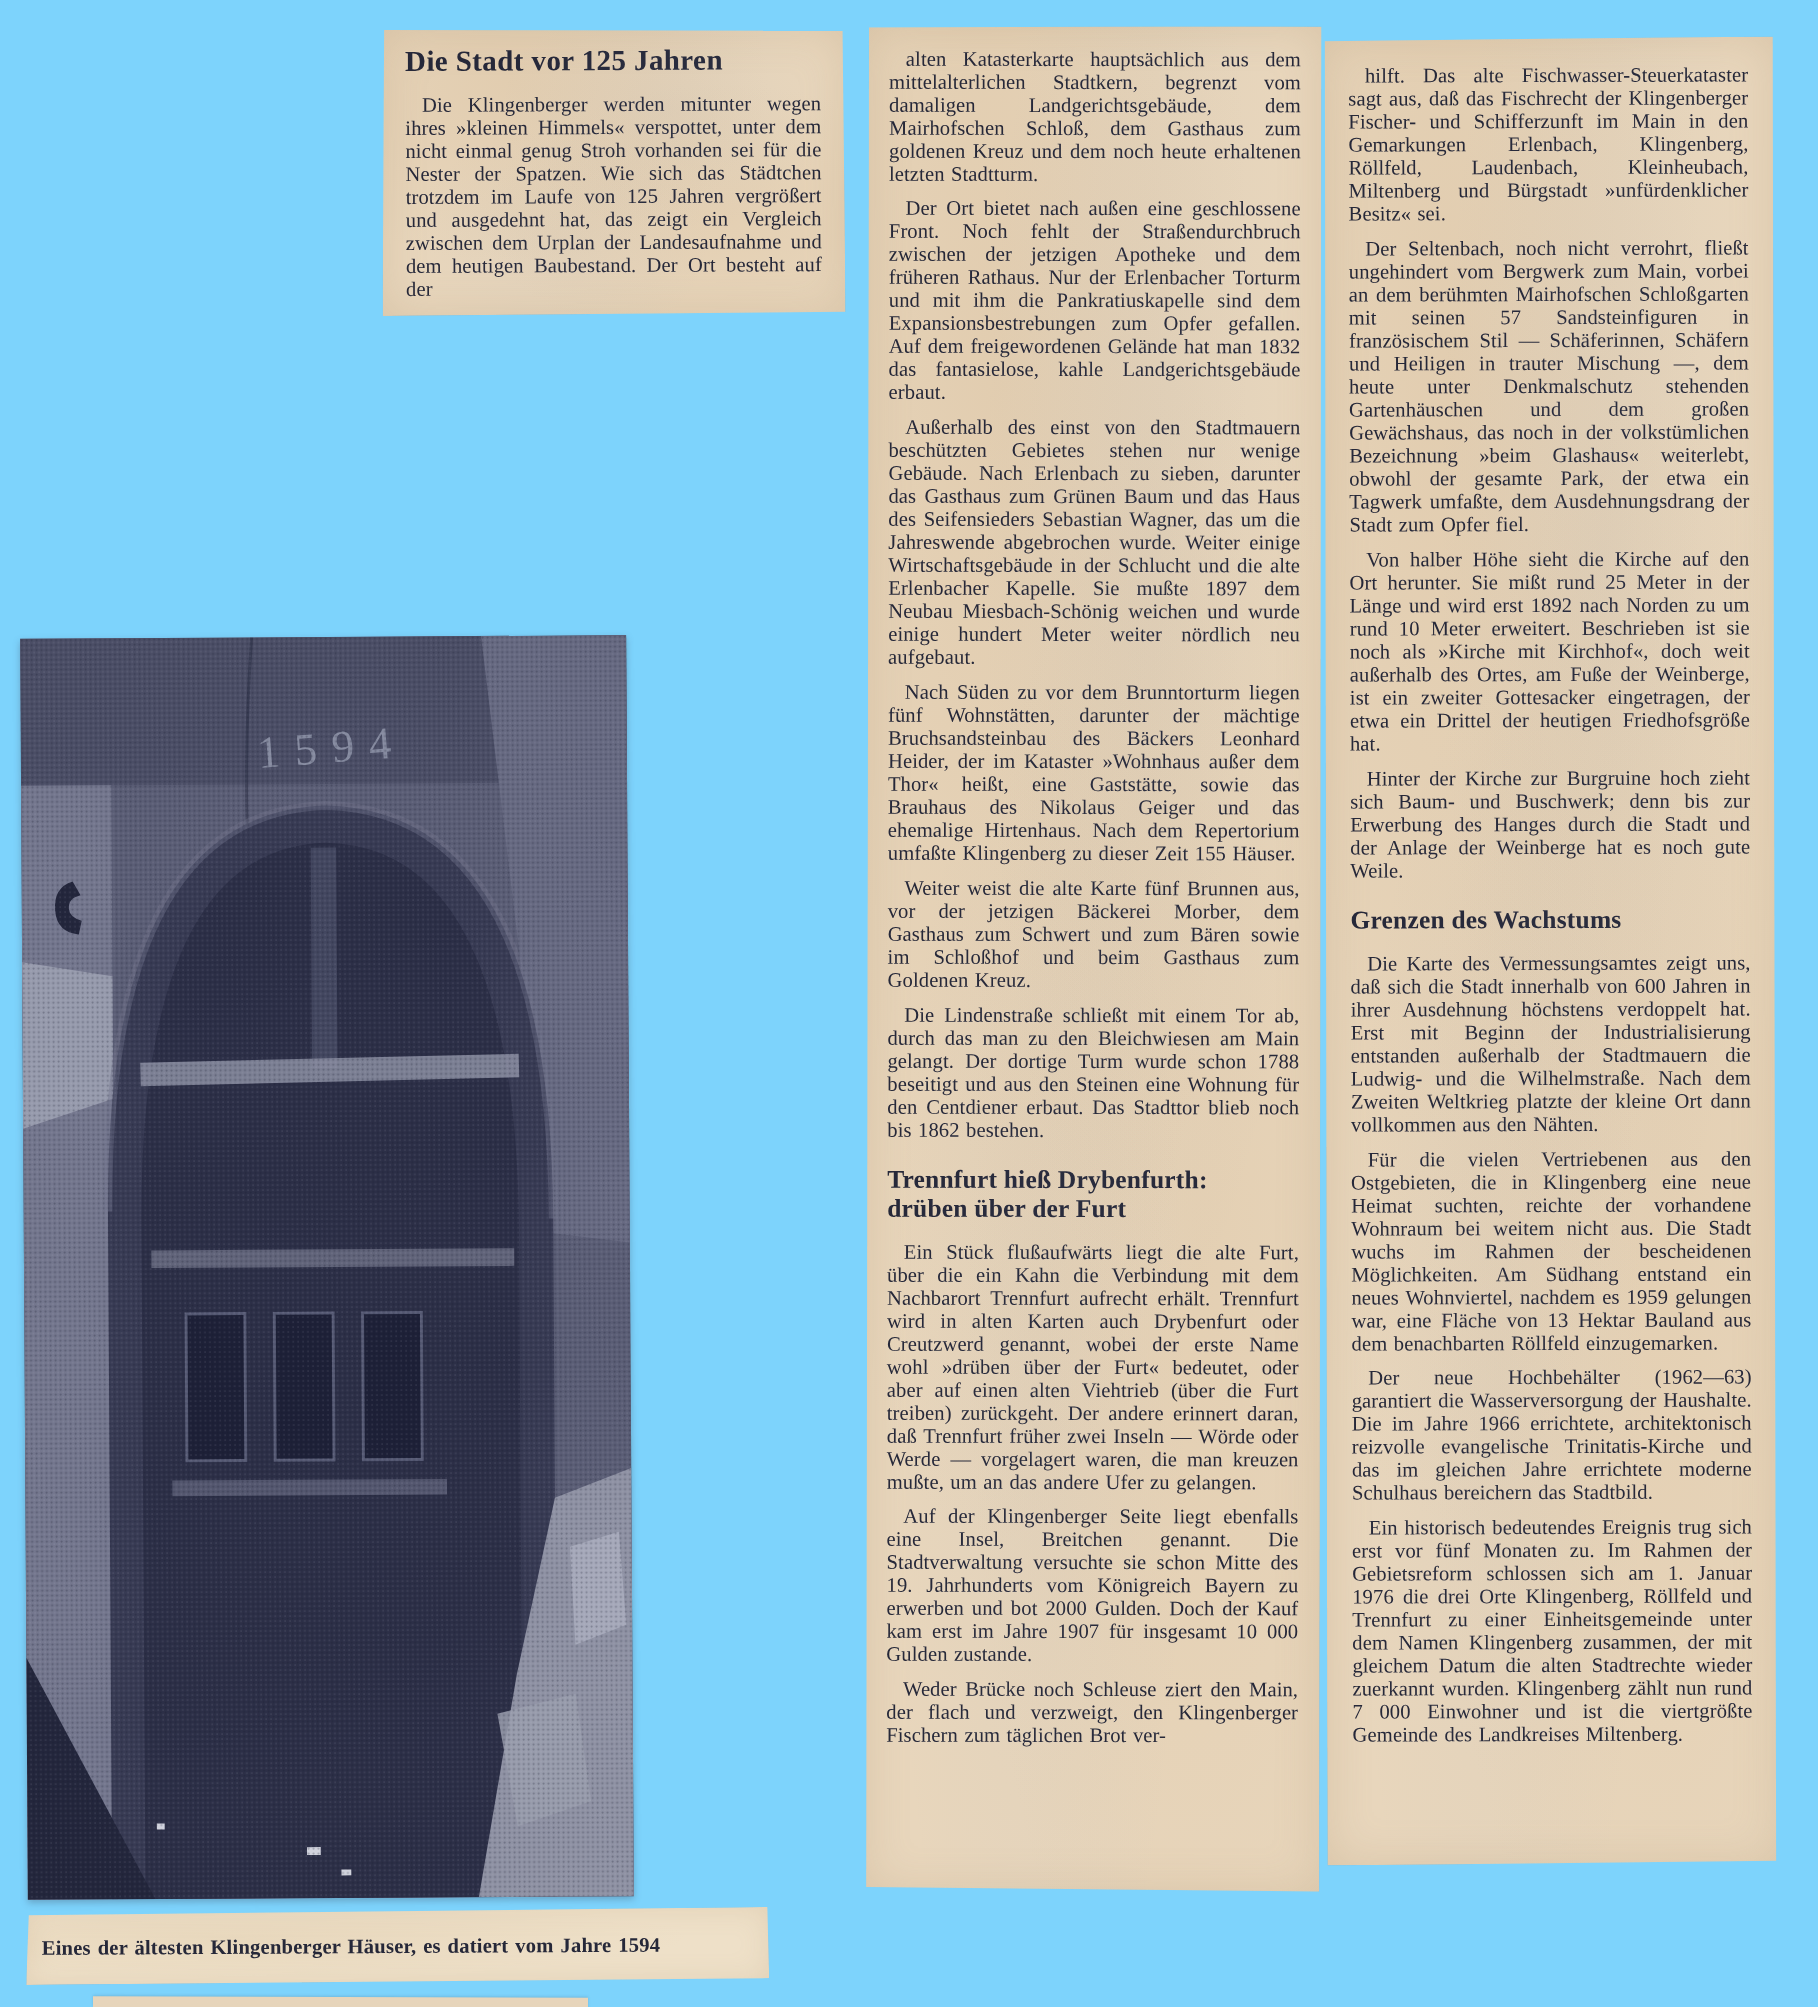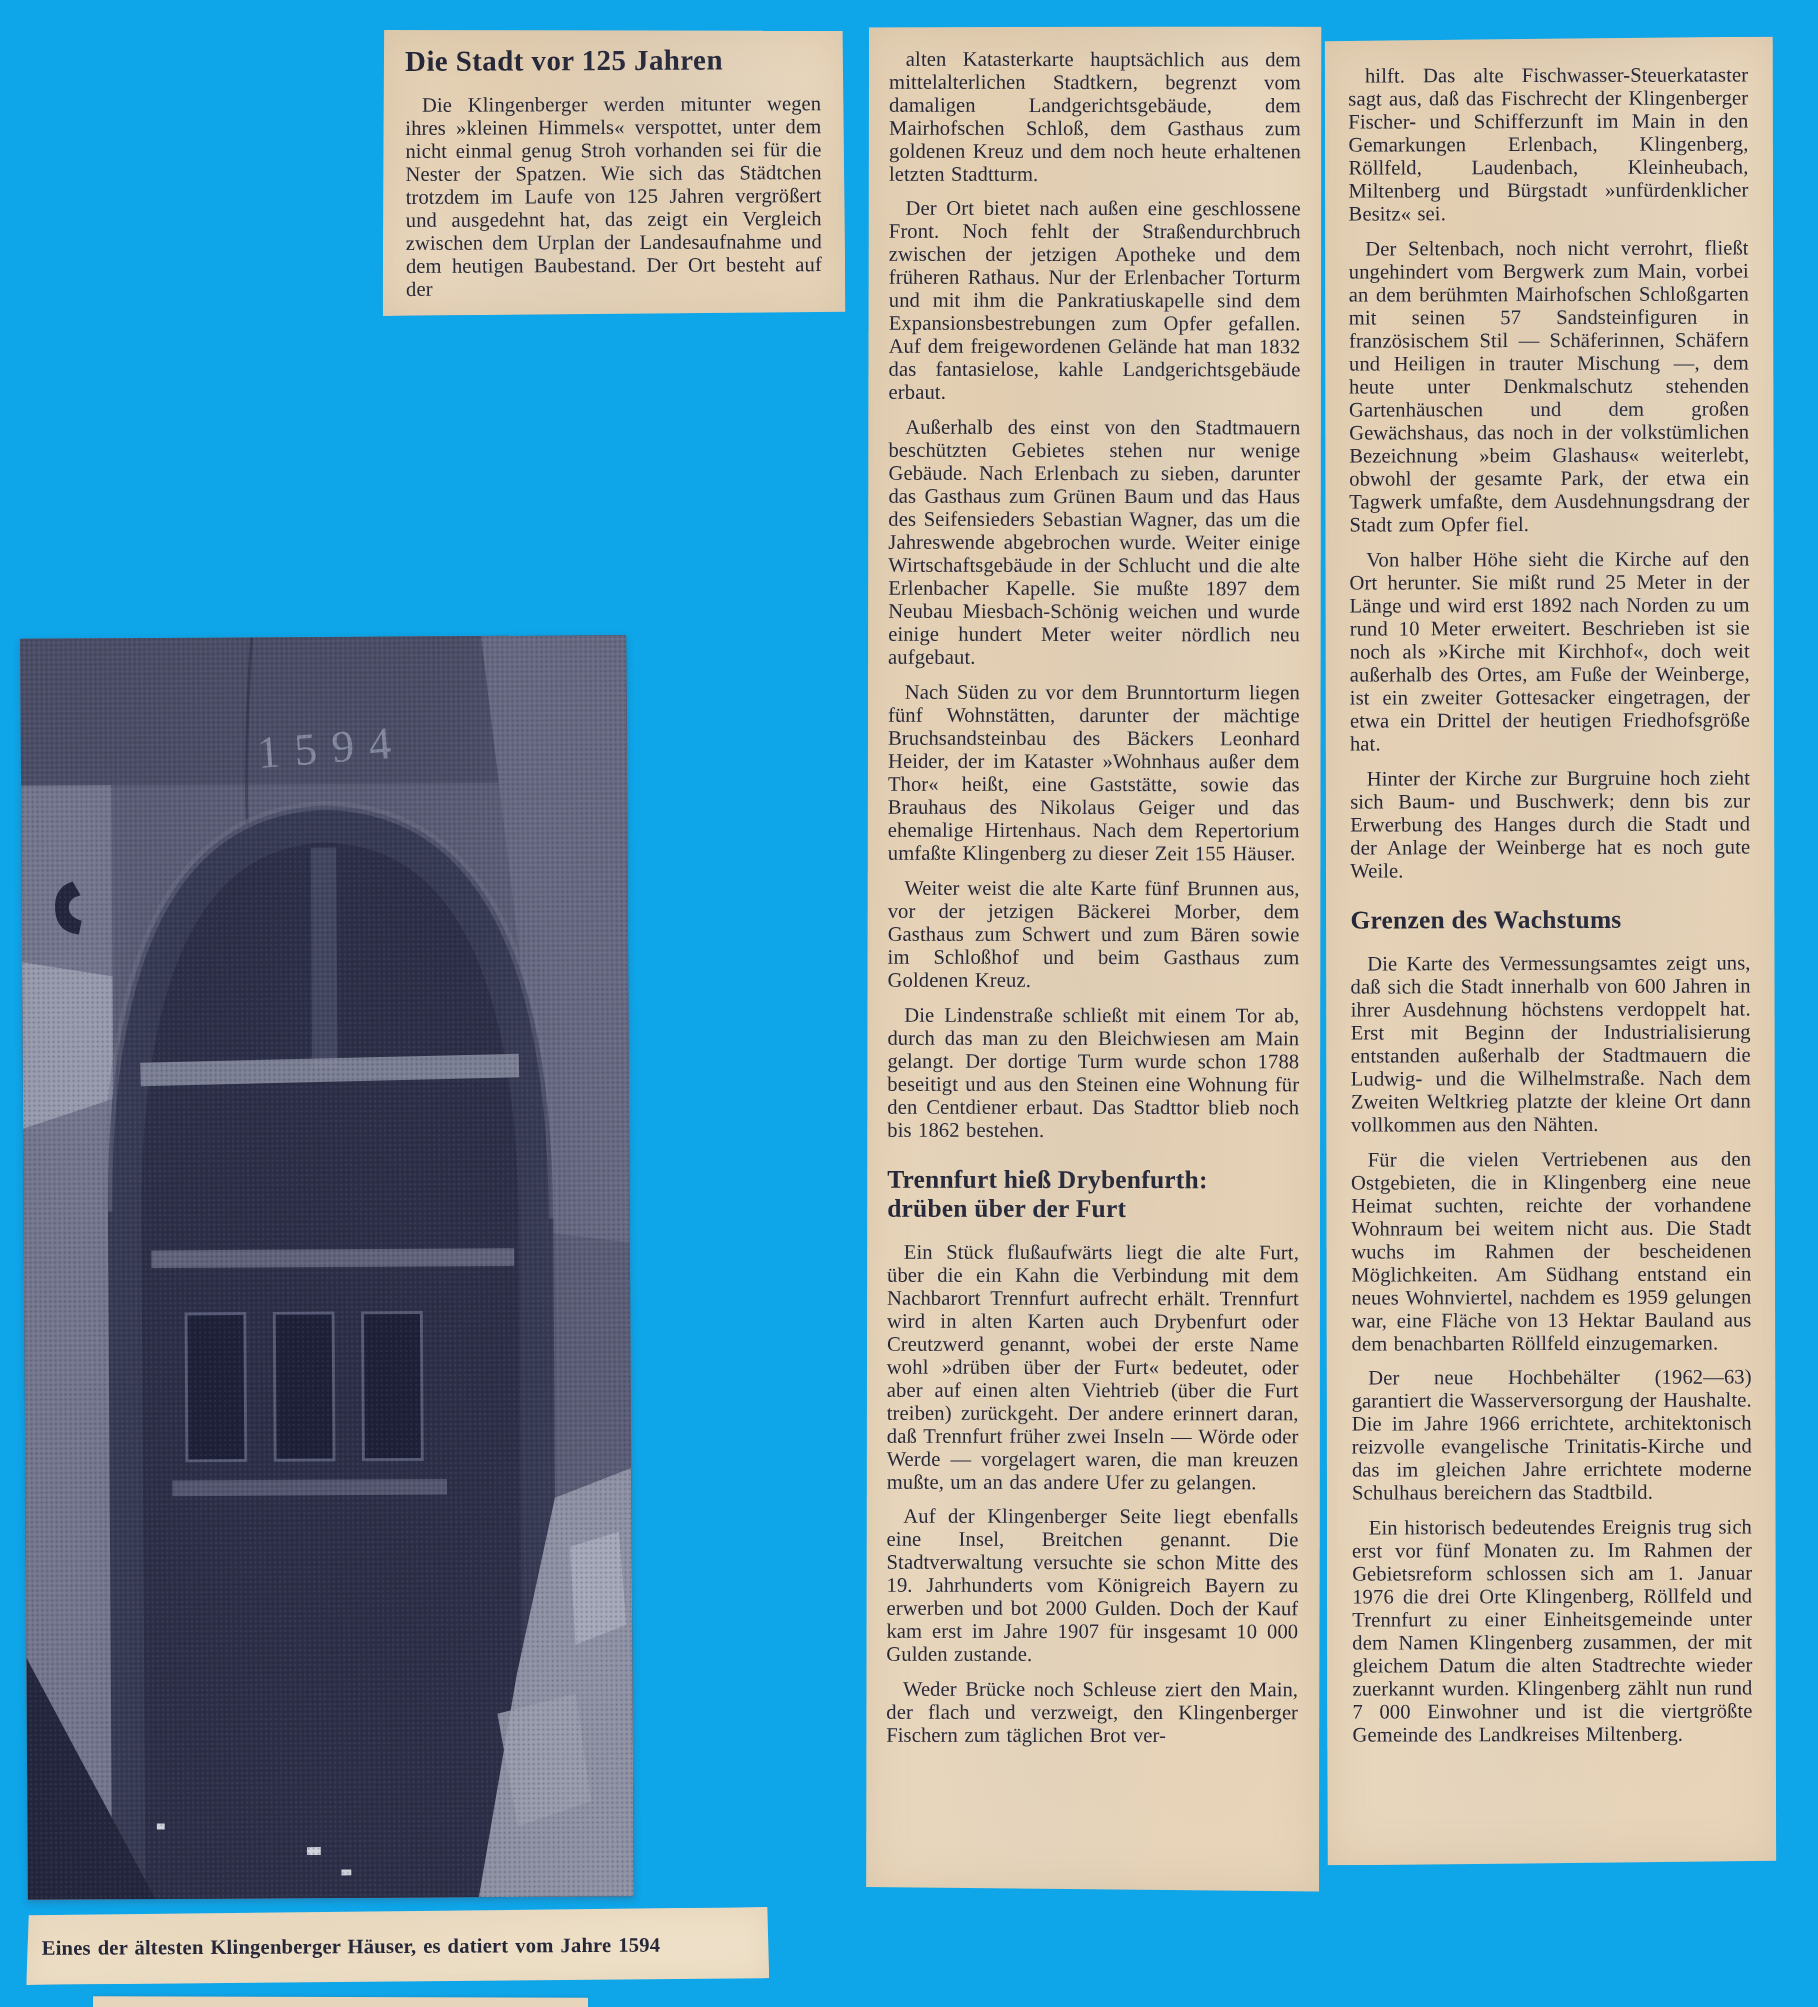--- a/index.html
+++ b/index.html
@@ -1,18 +1,18 @@
 <!DOCTYPE html>
 <html lang="de"><head>
 <meta charset="utf-8">
 <style>
   html,body{margin:0;padding:0;background:#dfeef2;}
   #canvas{
     position:relative;width:1818px;height:2007px;overflow:hidden;
-    background:#0ea5e9;
+    background:#7dd3fc;
     font-family:"Liberation Serif", serif;
     color:#262839;
   }
   .clip{
     position:absolute;
     background:
       radial-gradient(ellipse at 28% 18%, rgba(203,172,132,.22), transparent 55%),
       radial-gradient(ellipse at 74% 66%, rgba(208,178,138,.18), transparent 50%),
       #e8d6bc;
     box-shadow:0 2px 5.9px rgba(70,85,105,.28), inset 0 0 45px rgba(165,135,98,.22);

